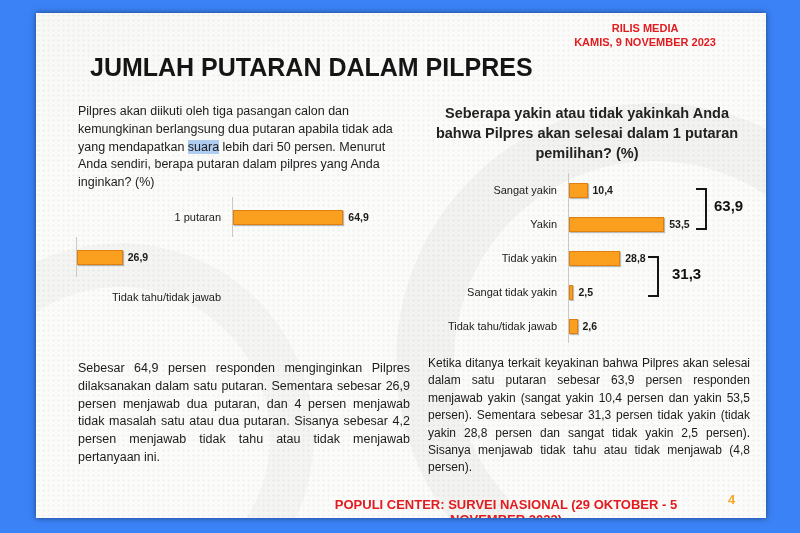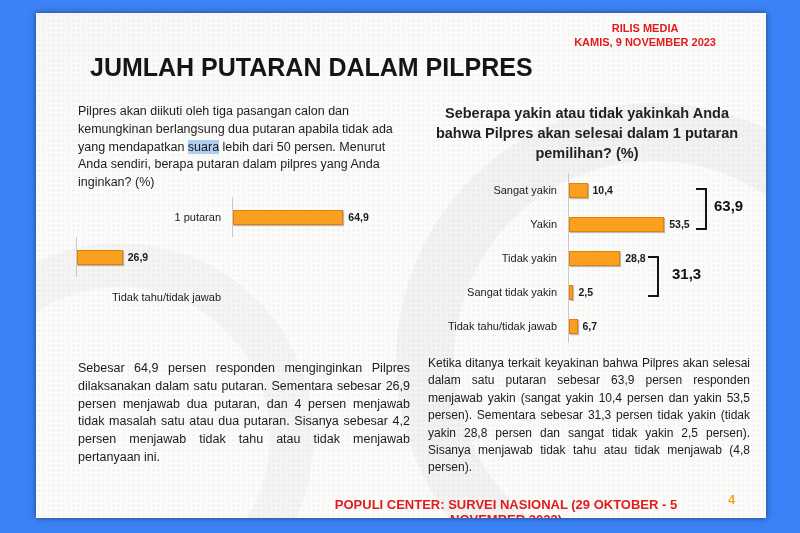--- a/index.html
+++ b/index.html
@@ -120,21 +120,21 @@
             <div class="clbl">Sangat tidak yakin</div>
             <div class="cbarwrap">
               <div class="cbar" style="width: 4.45px;"></div>
               <span class="cval">2,5</span>
             </div>
           </div>
           <div class="crow">
             <div class="clbl">Tidak tahu/tidak jawab</div>
             <div class="cbarwrap">
               <div class="cbar" style="width: 8.544px;"></div>
-              <span class="cval">6,7</span>
+              <span class="cval">2,6</span>
             </div>
           </div>
         </div>
 
       <div class="bracket bracket1"></div>
       <div class="bracket-label blabel1">63,9</div>
       <div class="bracket bracket2"></div>
       <div class="bracket-label blabel2">31,3</div>
 
       <div class="summary sum-left">Sebesar 64,9 persen responden menginginkan Pilpres dilaksanakan dalam satu putaran. Sementara sebesar 26,9 persen menjawab dua putaran, dan 4 persen menjawab tidak masalah satu atau dua putaran. Sisanya sebesar 4,2 persen menjawab tidak tahu atau tidak menjawab pertanyaan ini.</div>

